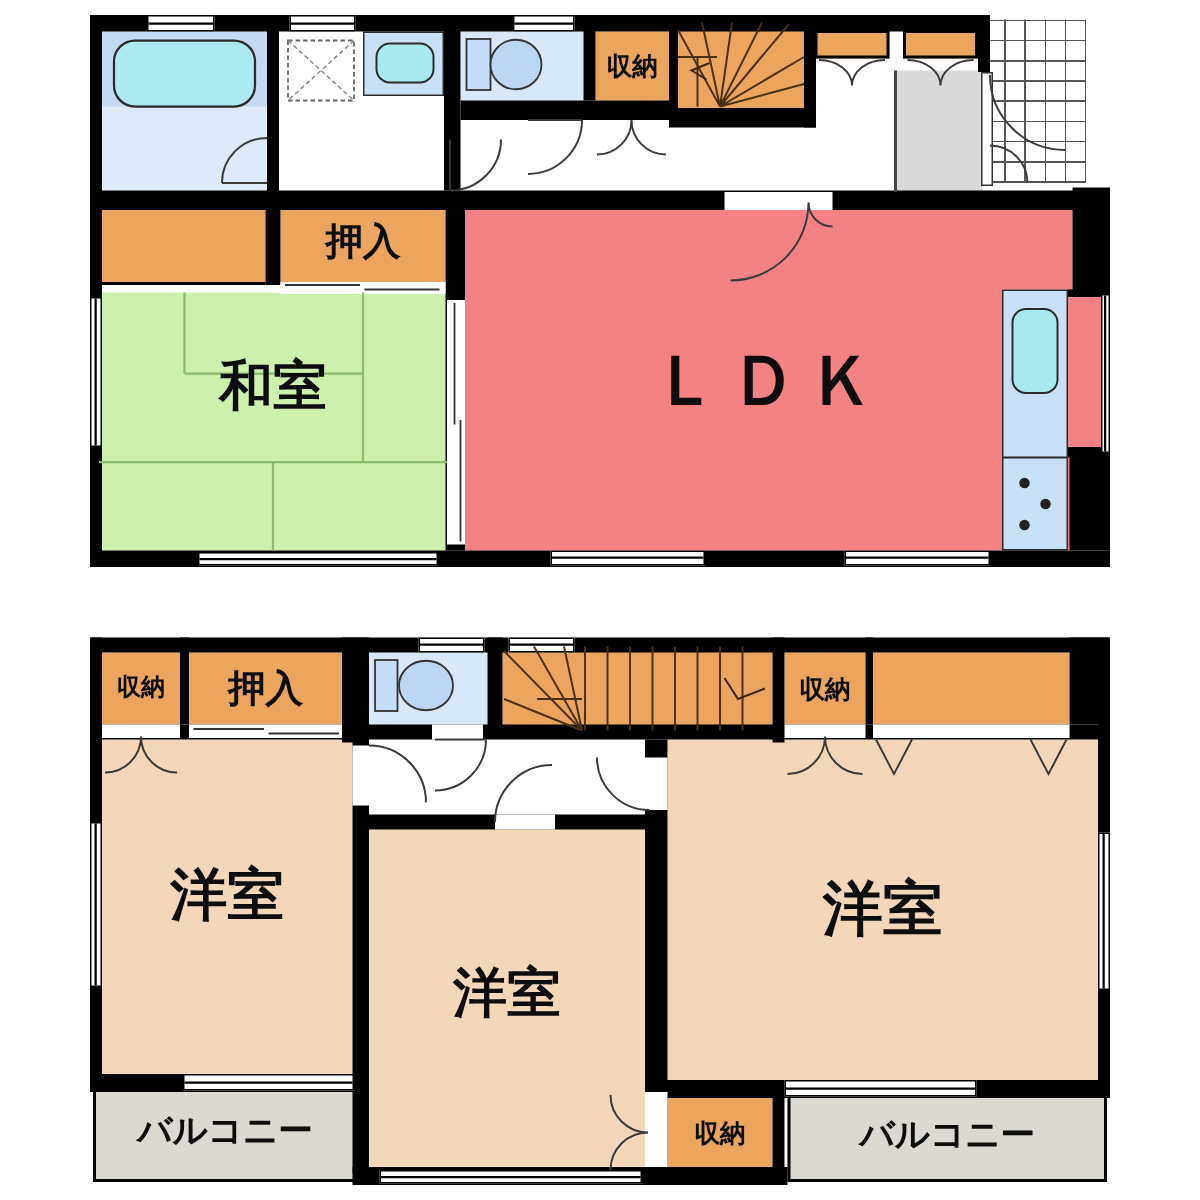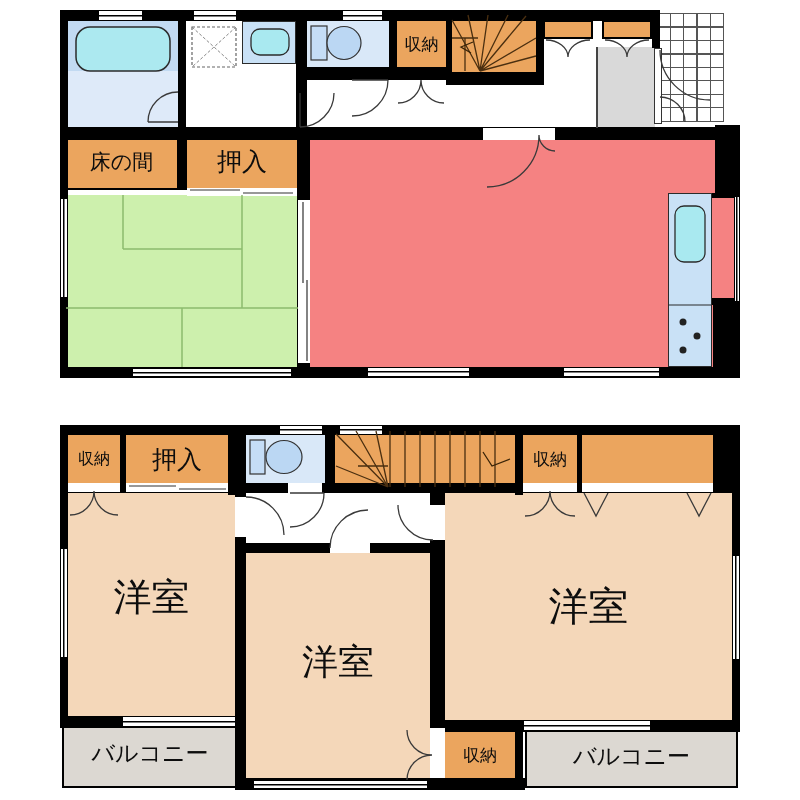--- a/index.html
+++ b/index.html
@@ -8,21 +8,21 @@
   .f{position:absolute;z-index:1;}
   .w{position:absolute;background:#000;z-index:2;}
   .thin{position:absolute;background:#444;z-index:2;}
   .winH{position:absolute;z-index:3;background:#fff linear-gradient(#000,#000) center/100% 1.5px no-repeat;border:1px solid #000;box-sizing:border-box;}
   .winV{position:absolute;z-index:3;background:#fff linear-gradient(#000,#000) center/1.5px 100% no-repeat;border:1px solid #000;box-sizing:border-box;}
   .gap{position:absolute;z-index:3;background:#fff;}
   .slider{position:absolute;z-index:3;background:#fff;}
   .leaf{position:absolute;z-index:4;background:#fff;border:1px solid #333;box-sizing:border-box;}
   .overlay{position:absolute;left:0;top:0;z-index:4;pointer-events:none;}
   .lbl{position:absolute;z-index:5;display:flex;align-items:center;justify-content:center;
-       font-weight:400;color:#0d0d0d;white-space:nowrap;line-height:1;}
+       font-weight:700;color:#0d0d0d;white-space:nowrap;line-height:1;}
   .porch{position:absolute;z-index:1;background-color:#fff;
      background-image:repeating-linear-gradient(to right,#555 0 1px,transparent 1px 13.5px),
                       repeating-linear-gradient(to bottom,#555 0 1px,transparent 1px 13.5px);}
   .obox{box-sizing:border-box;border:2px solid #000;}
 </style>
 </head>
 <body>
 
 <div class="plan">
 
@@ -202,22 +202,23 @@
       <path d="M432 755 A25 25 0 0 1 407 730 M432 755 A25 25 0 0 0 407 780"></path>
     </g>
 
     <g stroke="#3a3a3a" stroke-width="1.3" fill="none">
       <polyline points="584,493 596,516 608,493"></polyline>
       <polyline points="687,493 699,516 711,493"></polyline>
     </g>
   </svg>
 
   <div class="lbl" style="left:397px;top:21px;width:49px;height:46px;font-size:17px;">収納</div>
-  <div class="lbl" style="left:66px;top:135px;width:111px;height:53px;font-size:21px;">床の間</div>
   <div class="lbl" style="left:187px;top:135px;width:110px;height:53px;font-size:25px;">押入</div>
+  <div class="lbl" style="left:66px;top:218px;width:232px;height:78px;font-size:36px;">和室</div>
+  <div class="lbl" style="left:310px;top:195px;width:405px;height:115px;font-size:46px;letter-spacing:6px;">ＬＤＫ</div>
   <div class="lbl" style="left:68px;top:435px;width:52px;height:48px;font-size:16px;">収納</div>
   <div class="lbl" style="left:126px;top:435px;width:102px;height:48px;font-size:25px;">押入</div>
   <div class="lbl" style="left:523px;top:435px;width:54px;height:48px;font-size:17px;">収納</div>
   <div class="lbl" style="left:68px;top:557px;width:167px;height:80px;font-size:38px;">洋室</div>
   <div class="lbl" style="left:246px;top:622px;width:184px;height:80px;font-size:36px;">洋室</div>
   <div class="lbl" style="left:445px;top:565px;width:287px;height:82px;font-size:40px;">洋室</div>
   <div class="lbl" style="left:445px;top:732px;width:70px;height:46px;font-size:17px;">収納</div>
   <div class="lbl" style="left:62px;top:726px;width:176px;height:54px;font-size:23px;">バルコニー</div>
   <div class="lbl" style="left:525px;top:730px;width:213px;height:52px;font-size:23px;">バルコニー</div>
 

